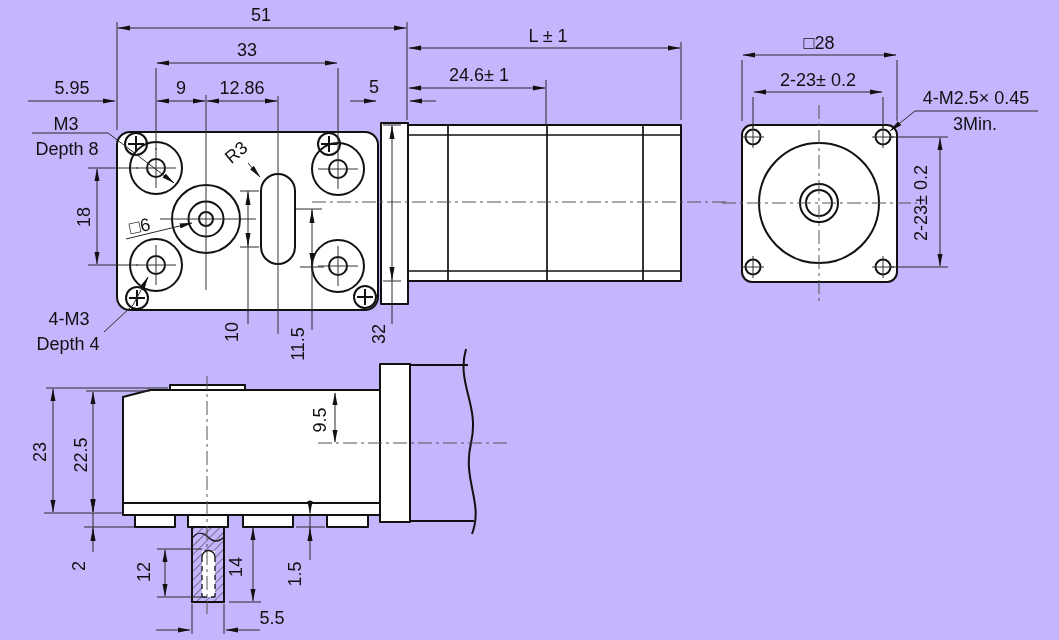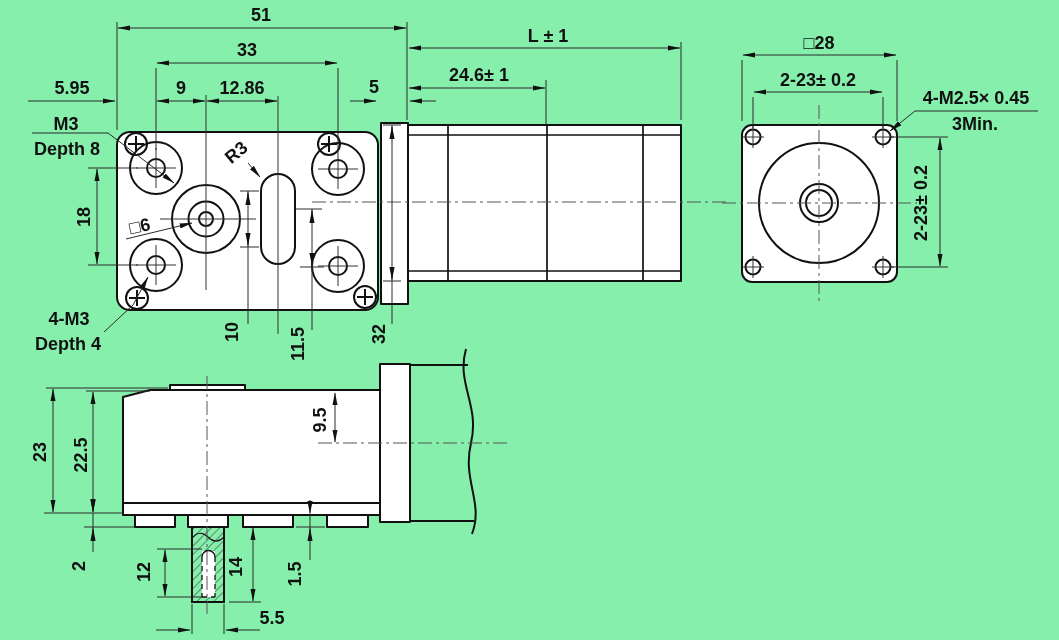--- a/index.html
+++ b/index.html
@@ -1,17 +1,17 @@
 <!DOCTYPE html>
 <html><head>
 <meta charset="utf-8">
 <style>
   html,body{margin:0;padding:0;background:#fff;}
-  .stage{position:relative;width:1059px;height:640px;background:#86efac;overflow:hidden;
-         font-family:"Liberation Sans","DejaVu Sans",sans-serif;font-weight:bold;}
+  .stage{position:relative;width:1059px;height:640px;background:#c4b5fd;overflow:hidden;
+         font-family:"Liberation Sans","DejaVu Sans",sans-serif;}
   svg{display:block}
   text{fill:#111;font-size:18px;font-family:"Liberation Sans","DejaVu Sans",sans-serif;}
   .outline{stroke:#111;stroke-width:2;fill:none;stroke-linejoin:round;}
   .outline-f{stroke:#111;stroke-width:2;fill:#fff;stroke-linejoin:round;}
   .inner{stroke:#111;stroke-width:1.7;fill:none;}
   .thin{stroke:#2a2a2a;stroke-width:1;fill:none;}
   .cl{stroke:#555;stroke-width:1;fill:none;stroke-dasharray:14 4 3 4;}
   .cross{stroke:#333;stroke-width:1;fill:none;}
   .dash{stroke:#111;stroke-width:1.3;fill:none;stroke-dasharray:5 4;}
 </style>

